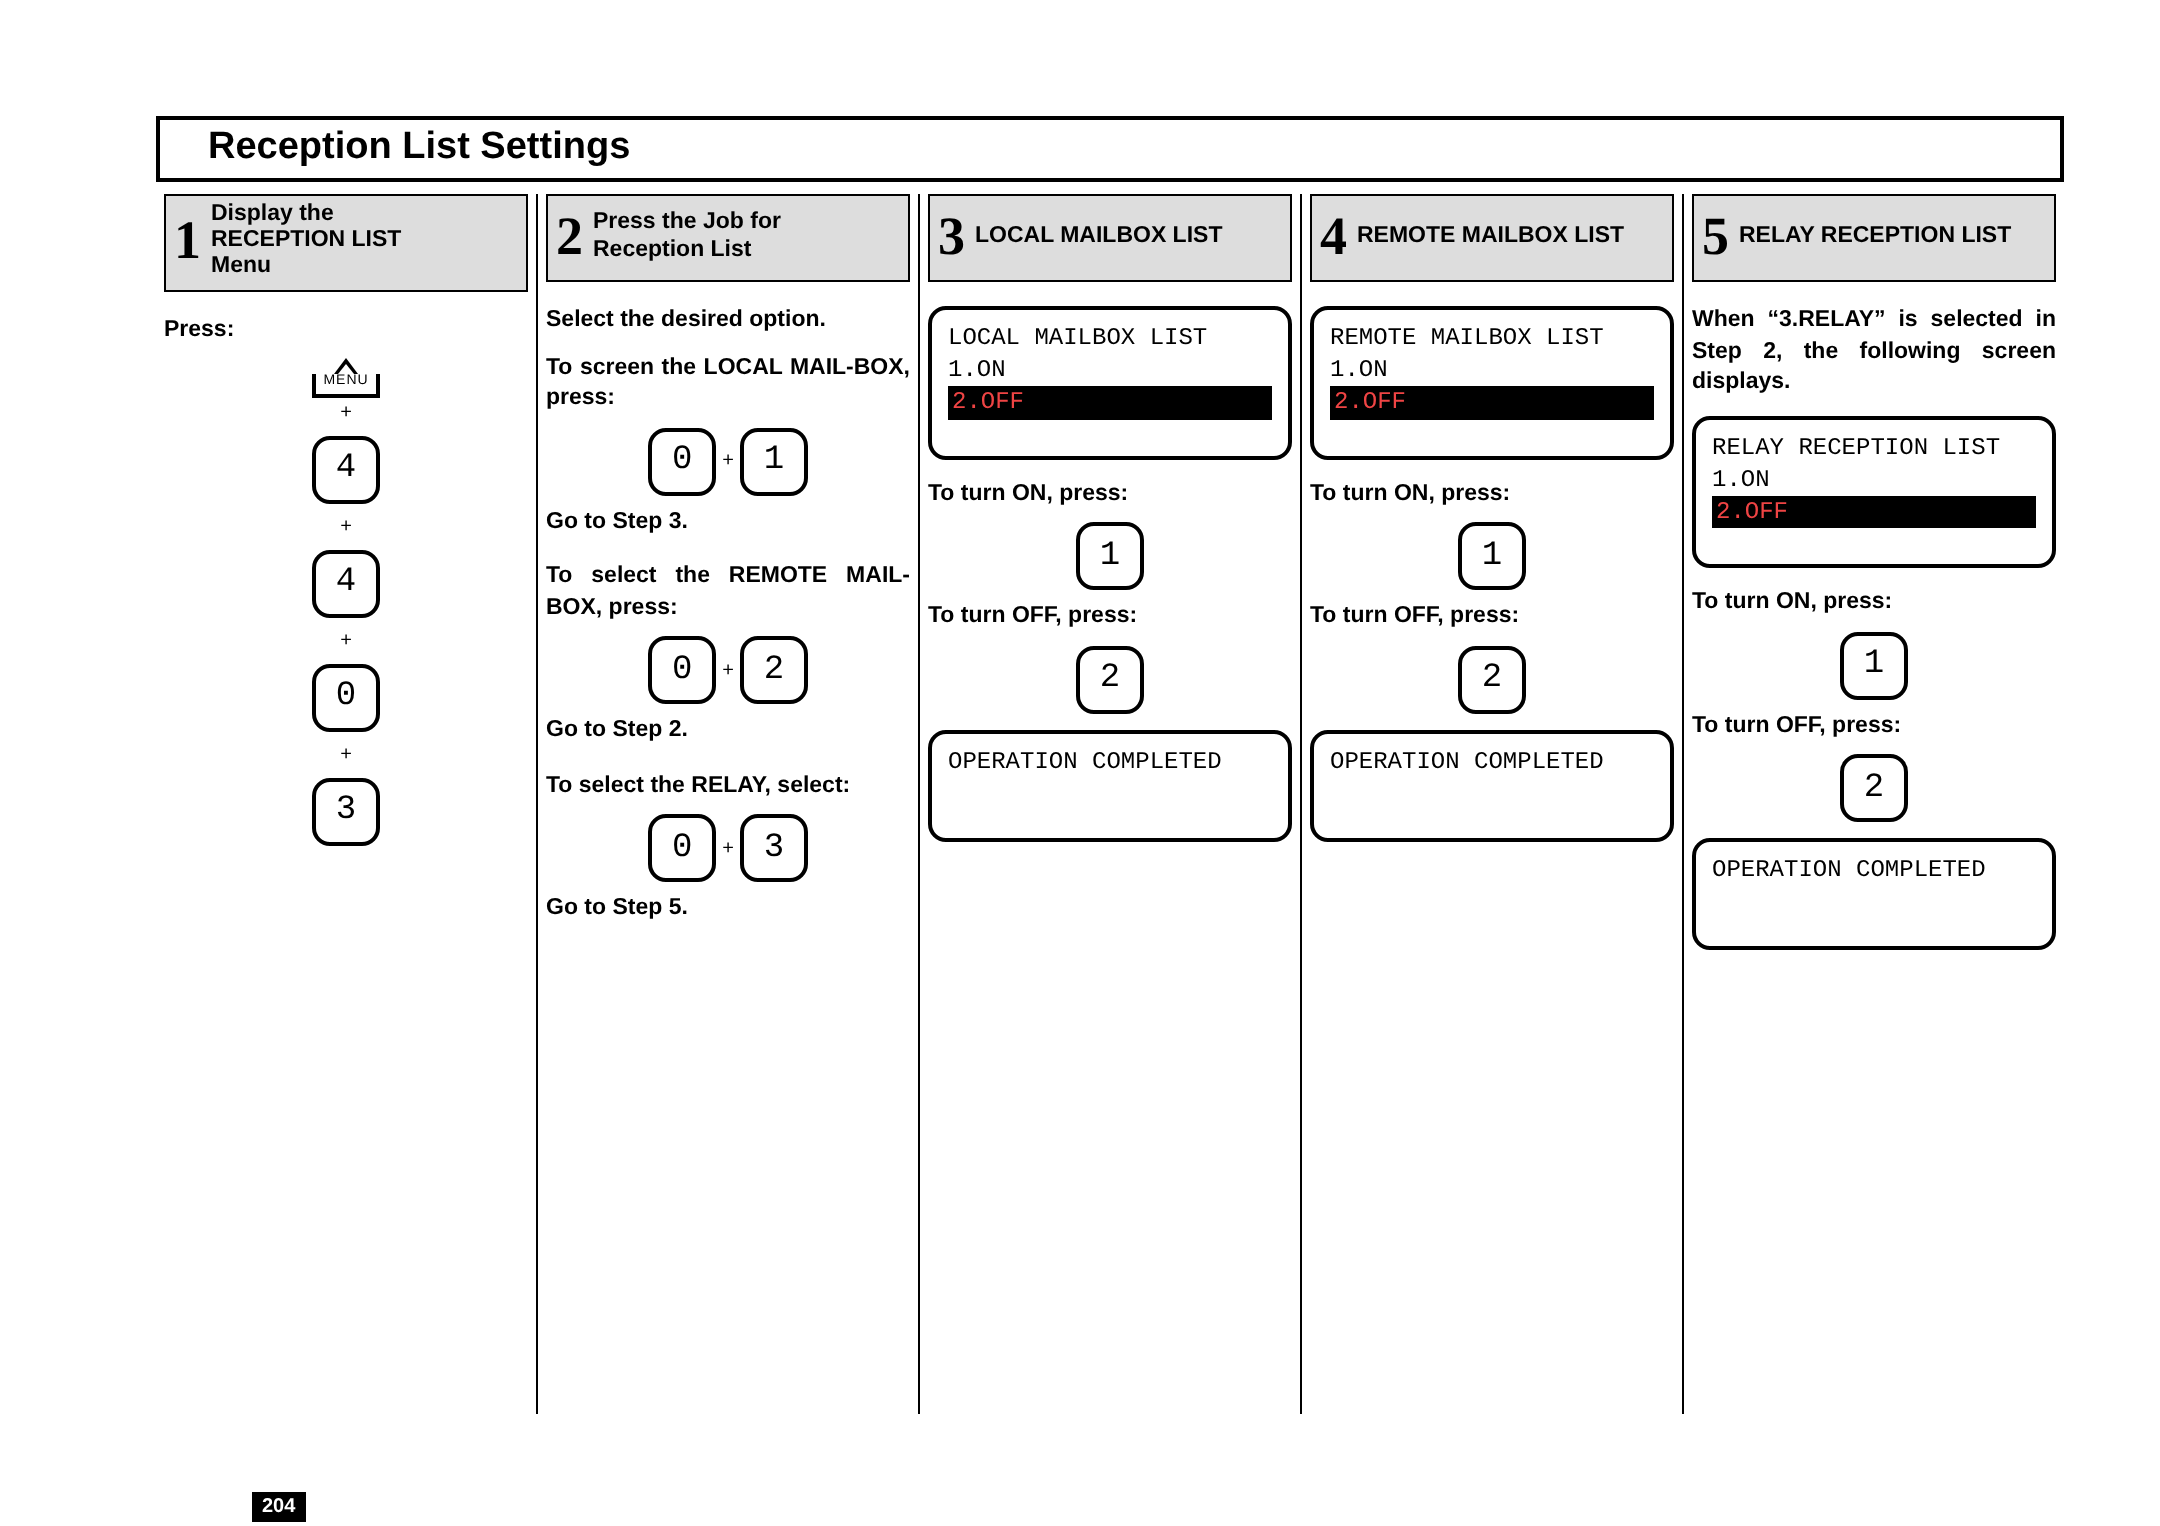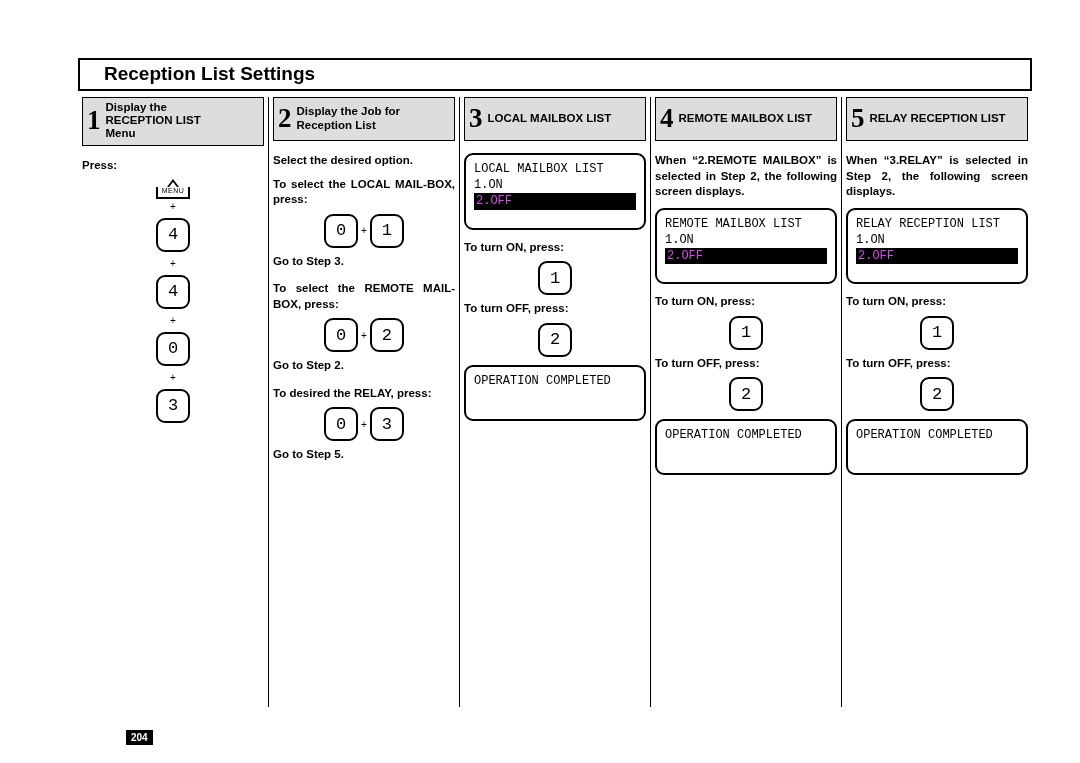--- a/index.html
+++ b/index.html
@@ -105,28 +105,28 @@
     border: 2px solid #000;
     border-radius: 9px;
     padding: 6px 8px 18px;
     font-family: "Courier New", monospace;
     font-size: 12px;
     margin: 8px 0 10px;
     line-height: 1.35;
   }
   .lcd .inv {
     background: #000;
-    color: #d946ef;
+    color: #ef4444;
     padding: 0 2px;
     display: block;
   }
   .page-num-block {
     position: absolute;
     left: 78px;
-    bottom: 20px;
+    bottom: 4px;
     padding-left: 48px;
   }
   .page-num {
     background: #000;
     color: #fff;
     font-weight: bold;
     font-size: 10px;
     padding: 2px 5px;
   }
 </style>
@@ -167,40 +167,40 @@
     <div class="center plus-small">+</div>
     <div class="key-row">
         <span class="key">3</span>
       </div>
   </div>
 
   <div class="col">
     <div class="col-header">
       <span class="num">2</span>
       <span class="txt">
-        <span>Display the Job for</span><br>
+        <span>Press the Job for</span><br>
         <span>Reception List</span>
       </span>
     </div>
     <div class="body-text">Select the desired option.</div>
-    <div class="body-text justify" style="margin-top:8px;">To select the LOCAL MAIL-BOX, press:</div>
+    <div class="body-text justify" style="margin-top:8px;">To screen the LOCAL MAIL-BOX, press:</div>
     <div class="key-row">
       <span class="key">0</span>
       <span class="plus-small">+</span>
       <span class="key">1</span>
     </div>
     <div class="body-text">Go to Step 3.</div>
     <div class="body-text justify" style="margin-top:12px;">To select the REMOTE MAIL-BOX, press:</div>
     <div class="key-row">
       <span class="key">0</span>
       <span class="plus-small">+</span>
       <span class="key">2</span>
     </div>
     <div class="body-text">Go to Step 2.</div>
-    <div class="body-text" style="margin-top:12px;">To desired the RELAY, press:</div>
+    <div class="body-text" style="margin-top:12px;">To select the RELAY, select:</div>
     <div class="key-row">
       <span class="key">0</span>
       <span class="plus-small">+</span>
       <span class="key">3</span>
     </div>
     <div class="body-text">Go to Step 5.</div>
   </div>
 
   <div class="col">
     <div class="col-header">
@@ -223,21 +223,20 @@
     <div class="lcd" style="padding-bottom:30px;">
       <span>OPERATION COMPLETED</span>
     </div>
   </div>
 
   <div class="col">
     <div class="col-header">
       <span class="num">4</span>
       <span class="txt">REMOTE MAILBOX LIST</span>
     </div>
-    <div class="body-text justify">When “2.REMOTE MAILBOX” is selected in Step 2, the following screen displays.</div>
     <div class="lcd">
       <span>REMOTE MAILBOX LIST</span><br>
       <span>1.ON</span>
       <span class="inv">2.OFF</span>
     </div>
     <div class="body-text">To turn ON, press:</div>
     <div class="key-row">
         <span class="key">1</span>
       </div>
     <div class="body-text">To turn OFF, press:</div>

